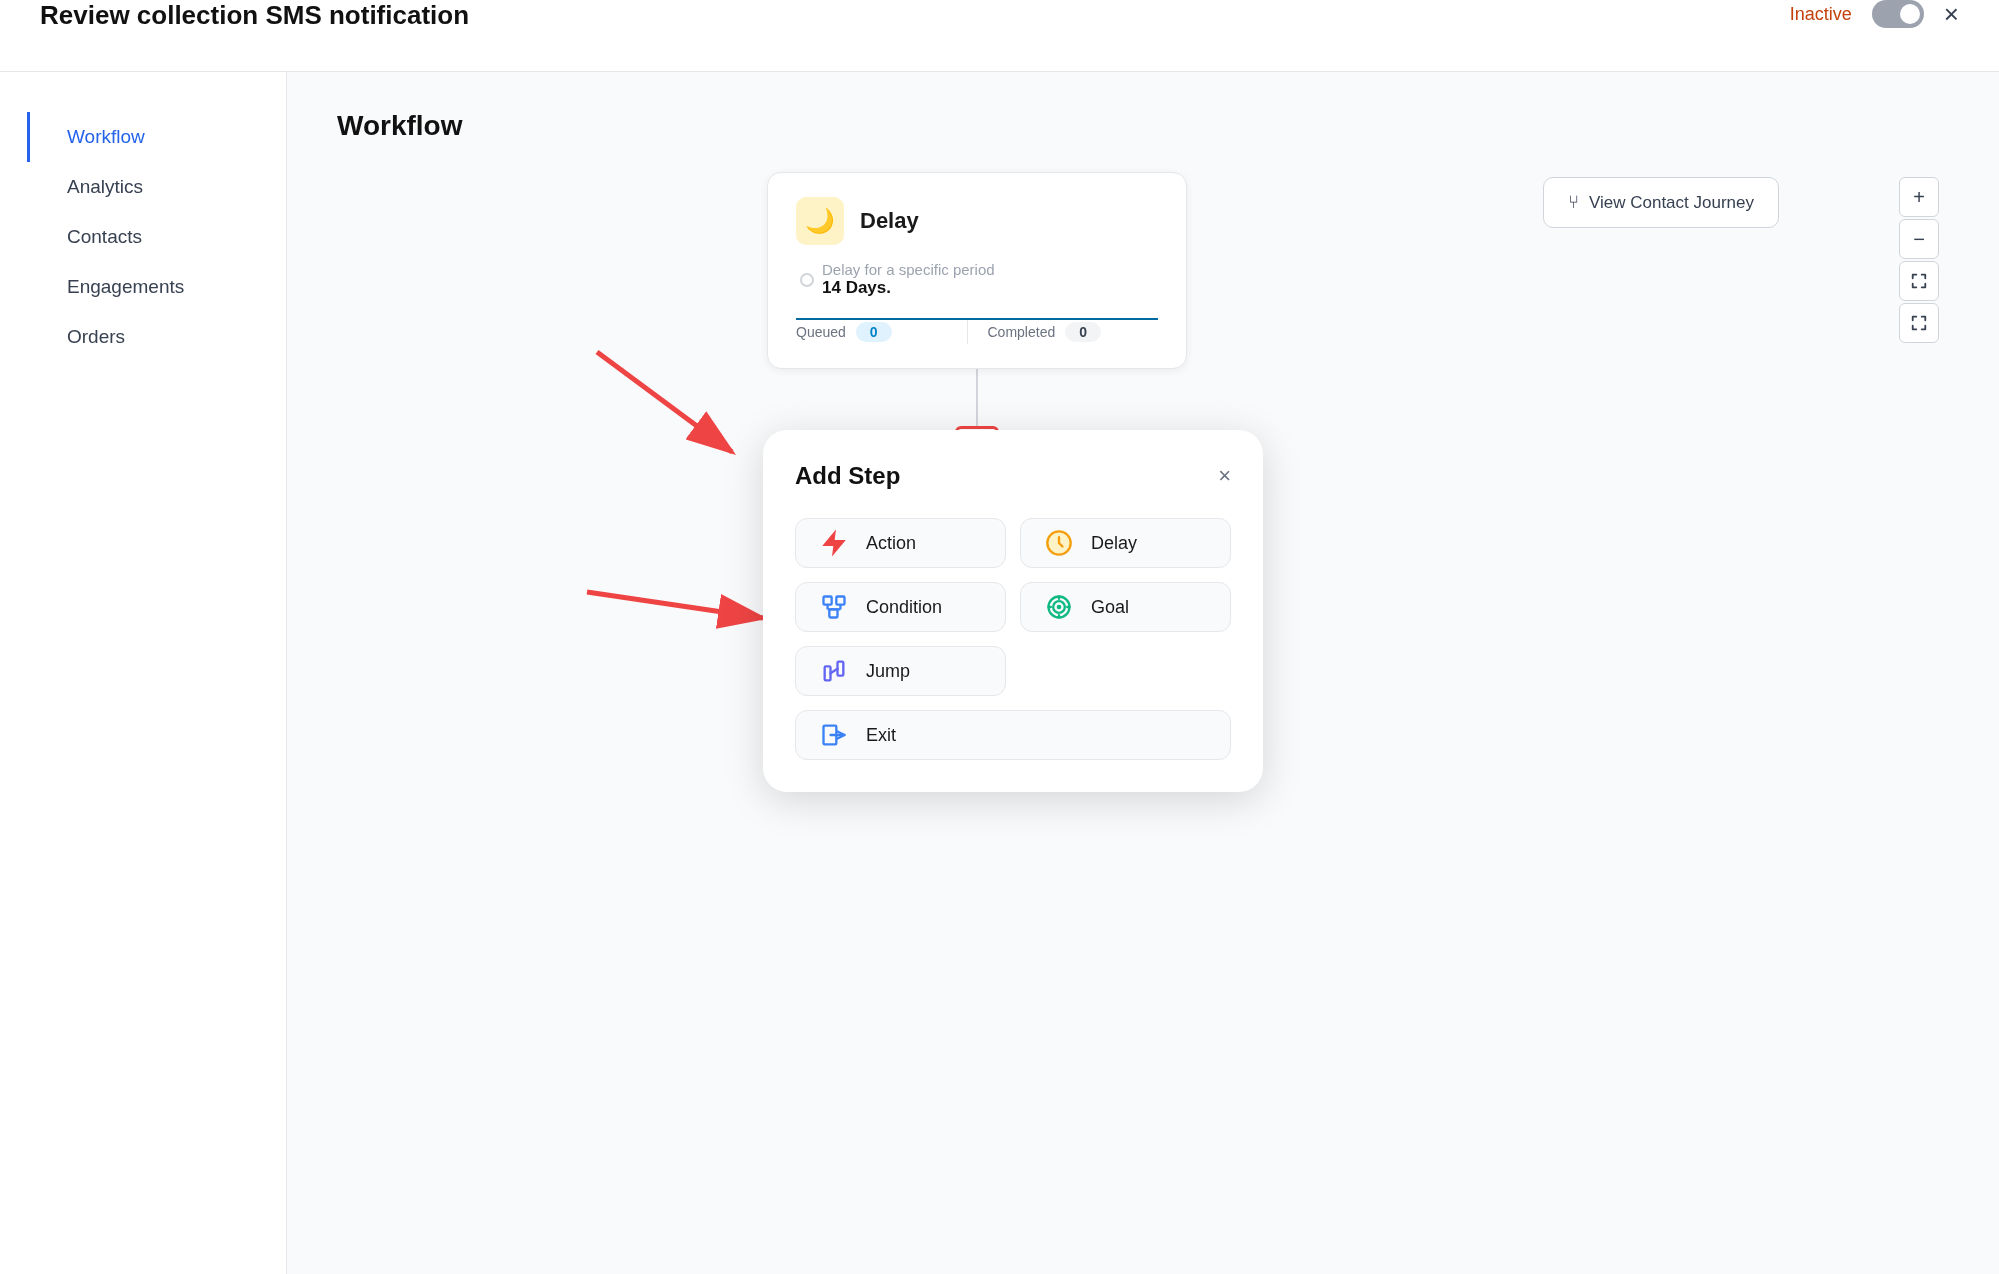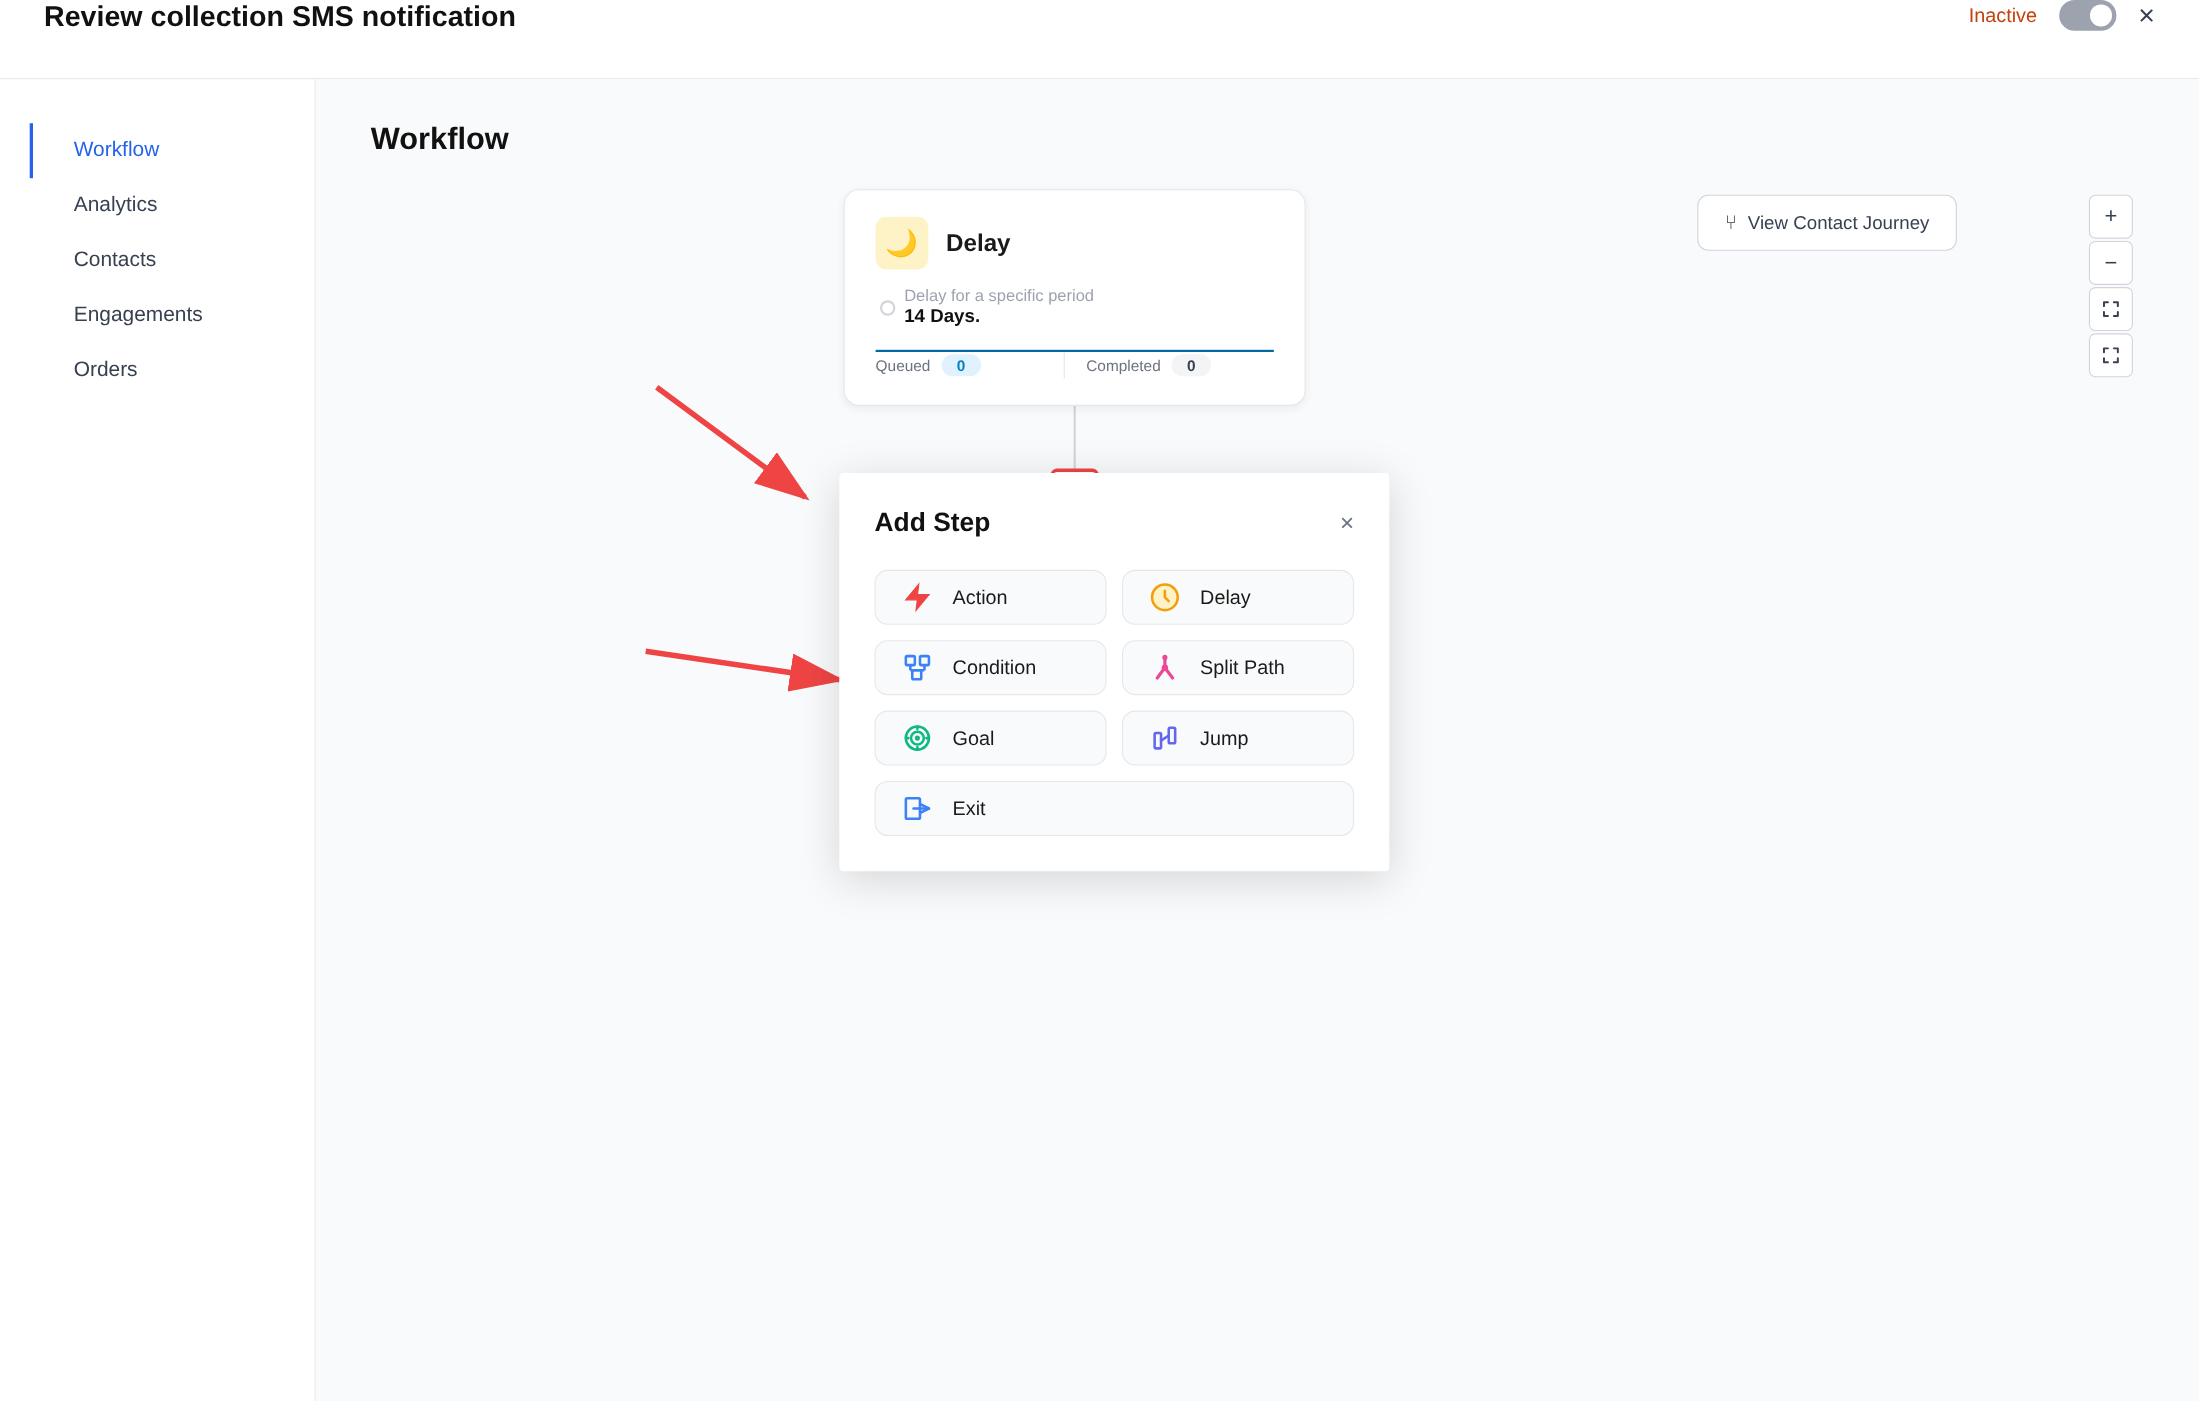--- a/index.html
+++ b/index.html
@@ -252,21 +252,21 @@
       color: #374151;
     }
 
     
     .add-step-modal {
       position: absolute;
       top: 358px;
       left: 476px;
       width: 500px;
       background: #fff;
-      border-radius: 4px;
+      border-radius: 24px;
       box-shadow: 0 8px 40px rgba(0,0,0,0.15);
       padding: 32px 32px 32px;
       z-index: 100;
     }
     .modal-header {
       display: flex;
       align-items: center;
       justify-content: space-between;
       margin-bottom: 28px;
     }
@@ -450,32 +450,20 @@
               <rect x="8" y="14" width="7" height="7" rx="1" stroke="#3b82f6" stroke-width="2" fill="none"></rect>
               <line x1="6.5" y1="10" x2="6.5" y2="14" stroke="#3b82f6" stroke-width="2"></line>
               <line x1="17.5" y1="10" x2="17.5" y2="14" stroke="#3b82f6" stroke-width="2"></line>
               <line x1="6.5" y1="14" x2="11.5" y2="14" stroke="#3b82f6" stroke-width="2"></line>
               <line x1="17.5" y1="14" x2="11.5" y2="14" stroke="#3b82f6" stroke-width="2"></line>
             </svg>
           </span>
           <span>Condition</span>
         </div>
 
-        <div class="step-item">
-          <span class="step-icon">
-            <svg width="28" height="28" viewBox="0 0 24 24" fill="none">
-              <path d="M12 4 L12 12" stroke="#ec4899" stroke-width="2.5" stroke-linecap="round"></path>
-              <path d="M12 12 L6 20" stroke="#ec4899" stroke-width="2.5" stroke-linecap="round"></path>
-              <path d="M12 12 L18 20" stroke="#ec4899" stroke-width="2.5" stroke-linecap="round"></path>
-              <circle cx="12" cy="12" r="2.5" fill="#ec4899"></circle>
-              <circle cx="12" cy="4" r="2" fill="#ec4899"></circle>
-            </svg>
-          </span>
-          <span>Split Path</span>
-        </div>
 
         <div class="step-item">
           <span class="step-icon">
             <svg width="28" height="28" viewBox="0 0 24 24" fill="none">
               <circle cx="12" cy="12" r="9" stroke="#10b981" stroke-width="2" fill="none"></circle>
               <circle cx="12" cy="12" r="5" stroke="#10b981" stroke-width="2" fill="none"></circle>
               <circle cx="12" cy="12" r="2" fill="#10b981"></circle>
               <path d="M12 3 L12 5 M12 19 L12 21 M3 12 L5 12 M19 12 L21 12" stroke="#10b981" stroke-width="2" stroke-linecap="round"></path>
             </svg>
           </span>

